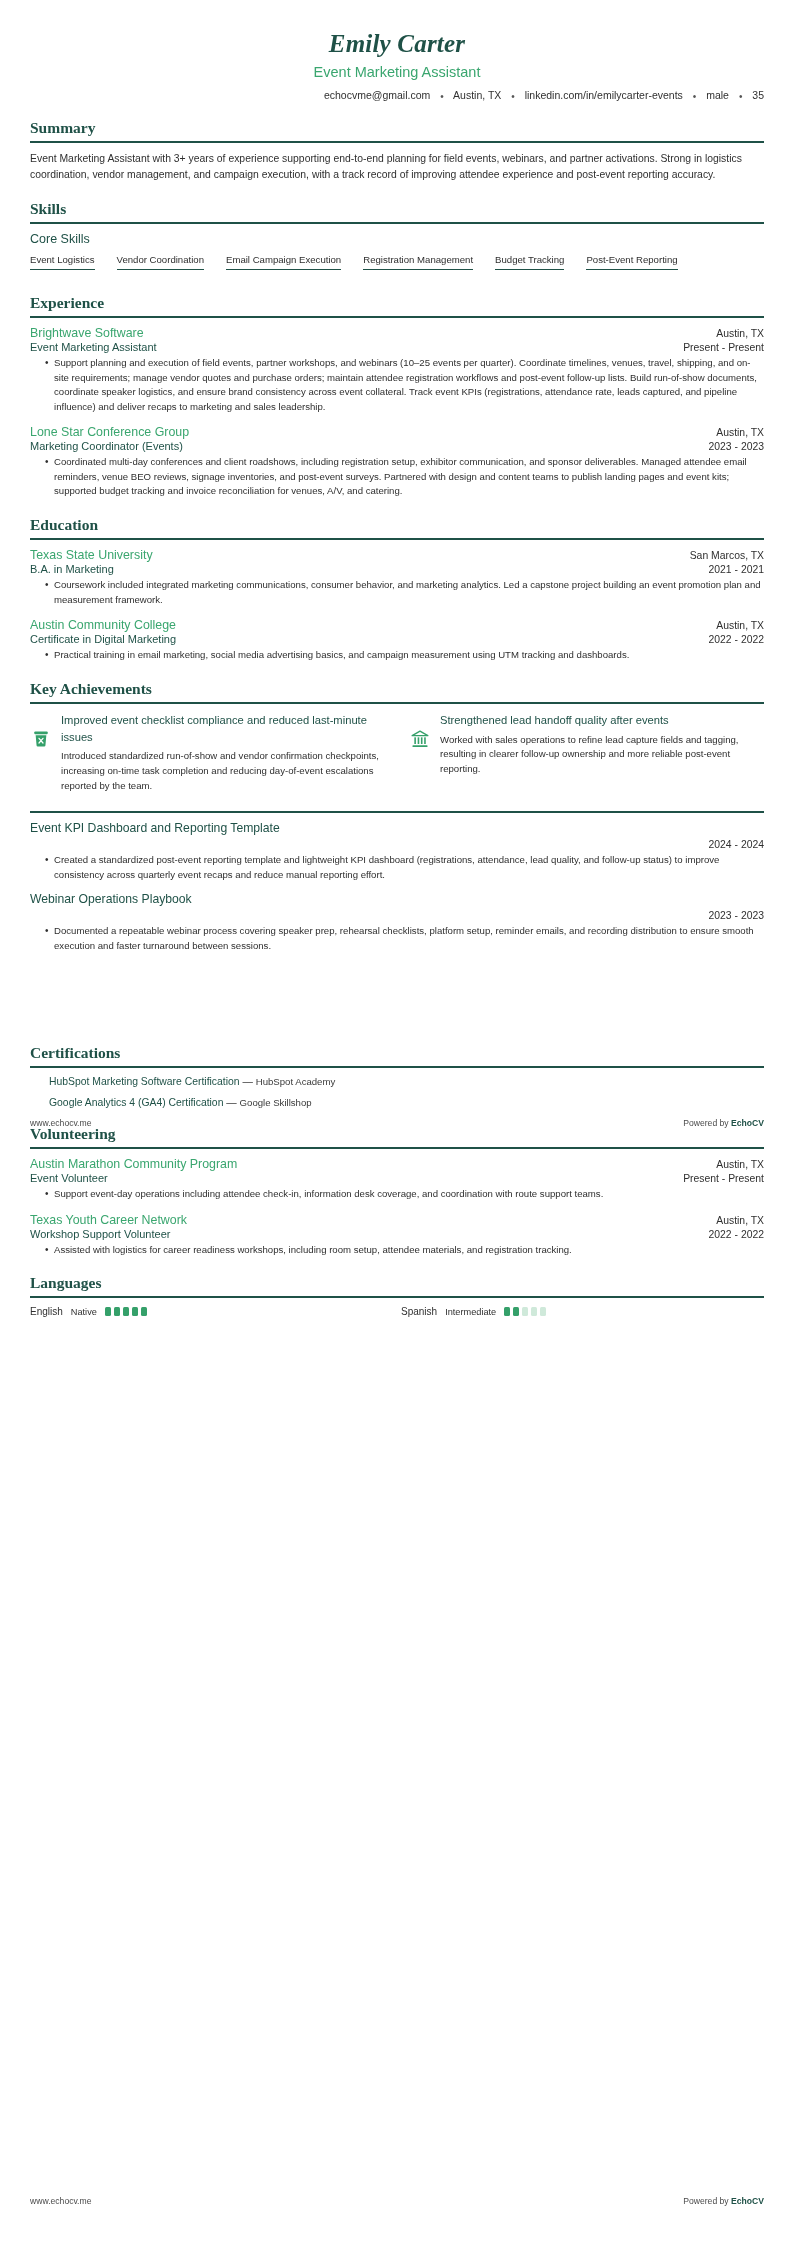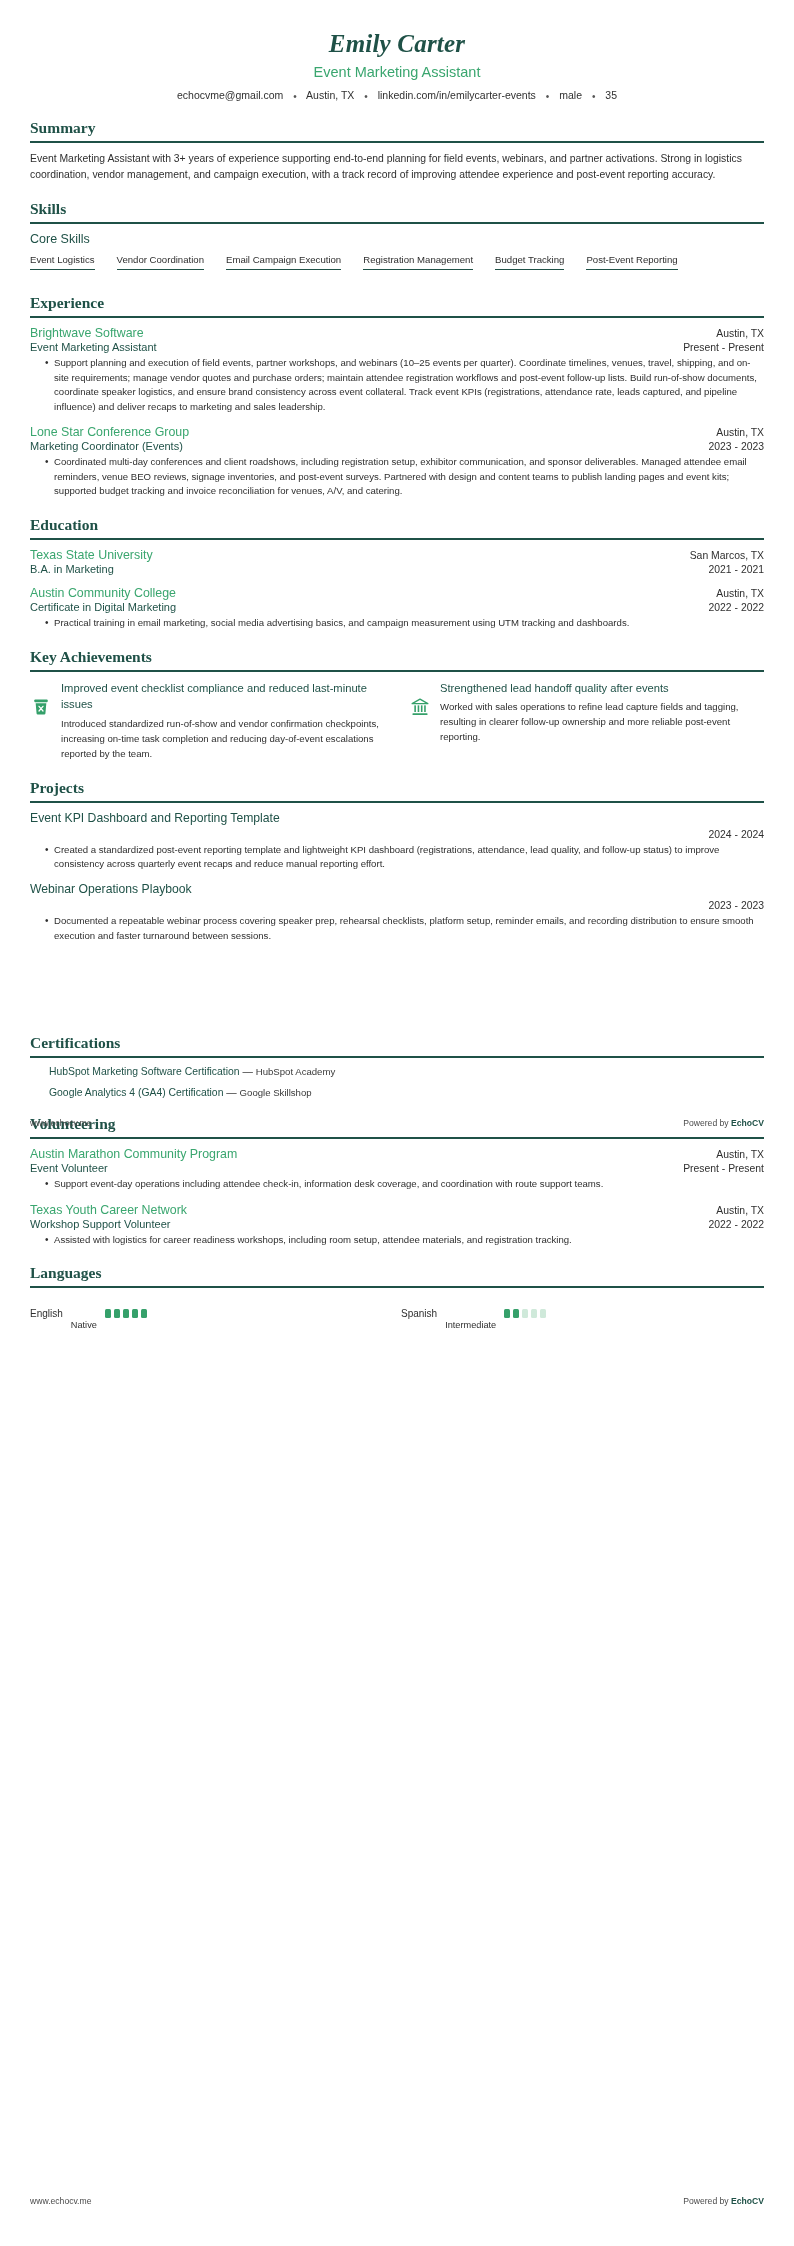--- a/index.html
+++ b/index.html
@@ -34,21 +34,21 @@
     margin-top: 4px;
     font-style: italic;
   }
   .hdr-role {
     text-align: center;
     font-size: 14.5px;
     color: #3aa66f;
     margin-top: 6px;
   }
   .hdr-contact {
-    text-align: center;
+    text-align: right;
     font-size: 10.5px;
     color: #303030;
     margin-top: 9px;
   }
   .hdr-contact .dot {
     display: inline-block;
     margin: 0 7px;
     color: #555;
     font-size: 10px;
     vertical-align: middle;
@@ -221,21 +221,20 @@
     gap: 8px;
     width: 50%;
   }
   .lang-name {
     font-size: 10px;
     color: #2f2f2f;
   }
   .lang-level {
     font-size: 9.2px;
     color: #2f2f2f;
-    margin-top: 24px;
   }
   .dots { display: flex; gap: 3px; }
   .dot-pip {
     width: 6px; height: 9px;
     border-radius: 1.5px;
     background: #cfe9da;
   }
   .dot-pip.on { background: #35a06a; }
 
   
@@ -342,20 +341,23 @@
 
         <div class="entry">
           <div class="entry-row">
             <span class="entry-org">Texas State University</span>
             <span class="entry-loc">San Marcos, TX</span>
           </div>
           <div class="entry-row">
             <span class="entry-title">B.A. in Marketing</span>
             <span class="entry-dates">2021 - 2021</span>
           </div>
+          <ul class="bullets">
+            <li>Coursework included integrated marketing communications, consumer behavior, and marketing analytics. Led a capstone project building an event promotion plan and measurement framework.</li>
+          </ul>
         </div>
 
         <div class="entry">
           <div class="entry-row">
             <span class="entry-org">Austin Community College</span>
             <span class="entry-loc">Austin, TX</span>
           </div>
           <div class="entry-row">
             <span class="entry-title">Certificate in Digital Marketing</span>
             <span class="entry-dates">2022 - 2022</span>
@@ -403,21 +405,20 @@
               <div class="ach-title">Strengthened lead handoff quality after events</div>
               <div class="ach-desc">Worked with sales operations to refine lead capture fields and tagging, resulting in clearer follow-up ownership and more reliable post-event reporting.</div>
             </div>
           </div>
 
         </div>
       </div>
     </div>
 
     <div class="section">
-      <div class="sec-title">Projects</div>
       <div class="sec-rule"></div>
       <div class="sec-body">
 
         <div class="proj">
           <div class="proj-title">Event KPI Dashboard and Reporting Template</div>
           <div class="proj-dates">2024 - 2024</div>
           <ul class="bullets">
             <li>Created a standardized post-event reporting template and lightweight KPI dashboard (registrations, attendance, lead quality, and follow-up status) to improve consistency across quarterly event recaps and reduce manual reporting effort.</li>
           </ul>
         </div>

